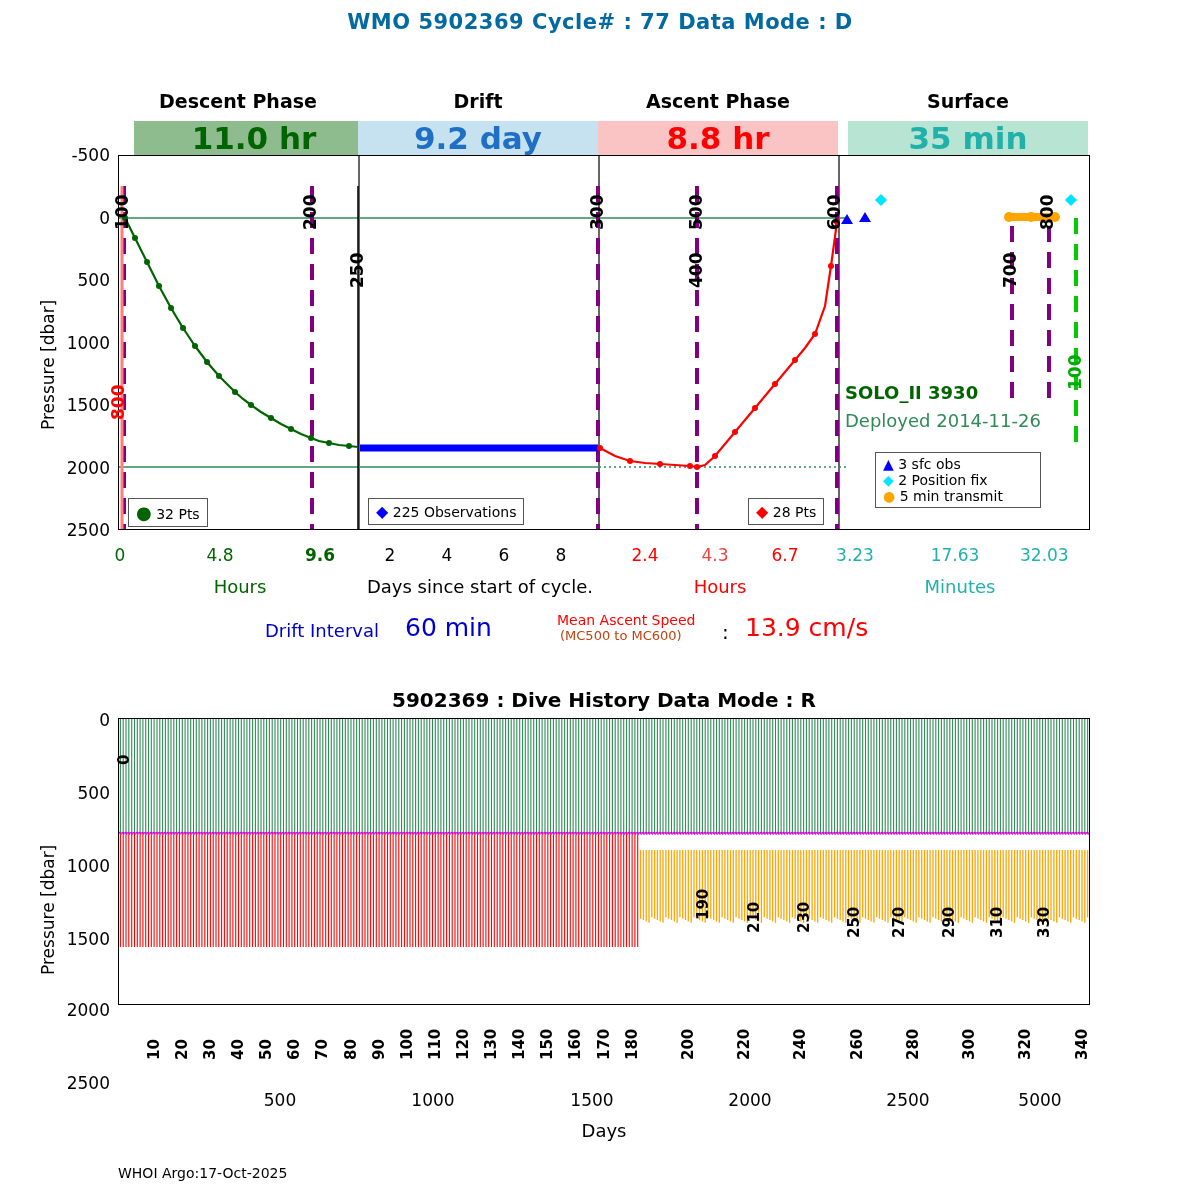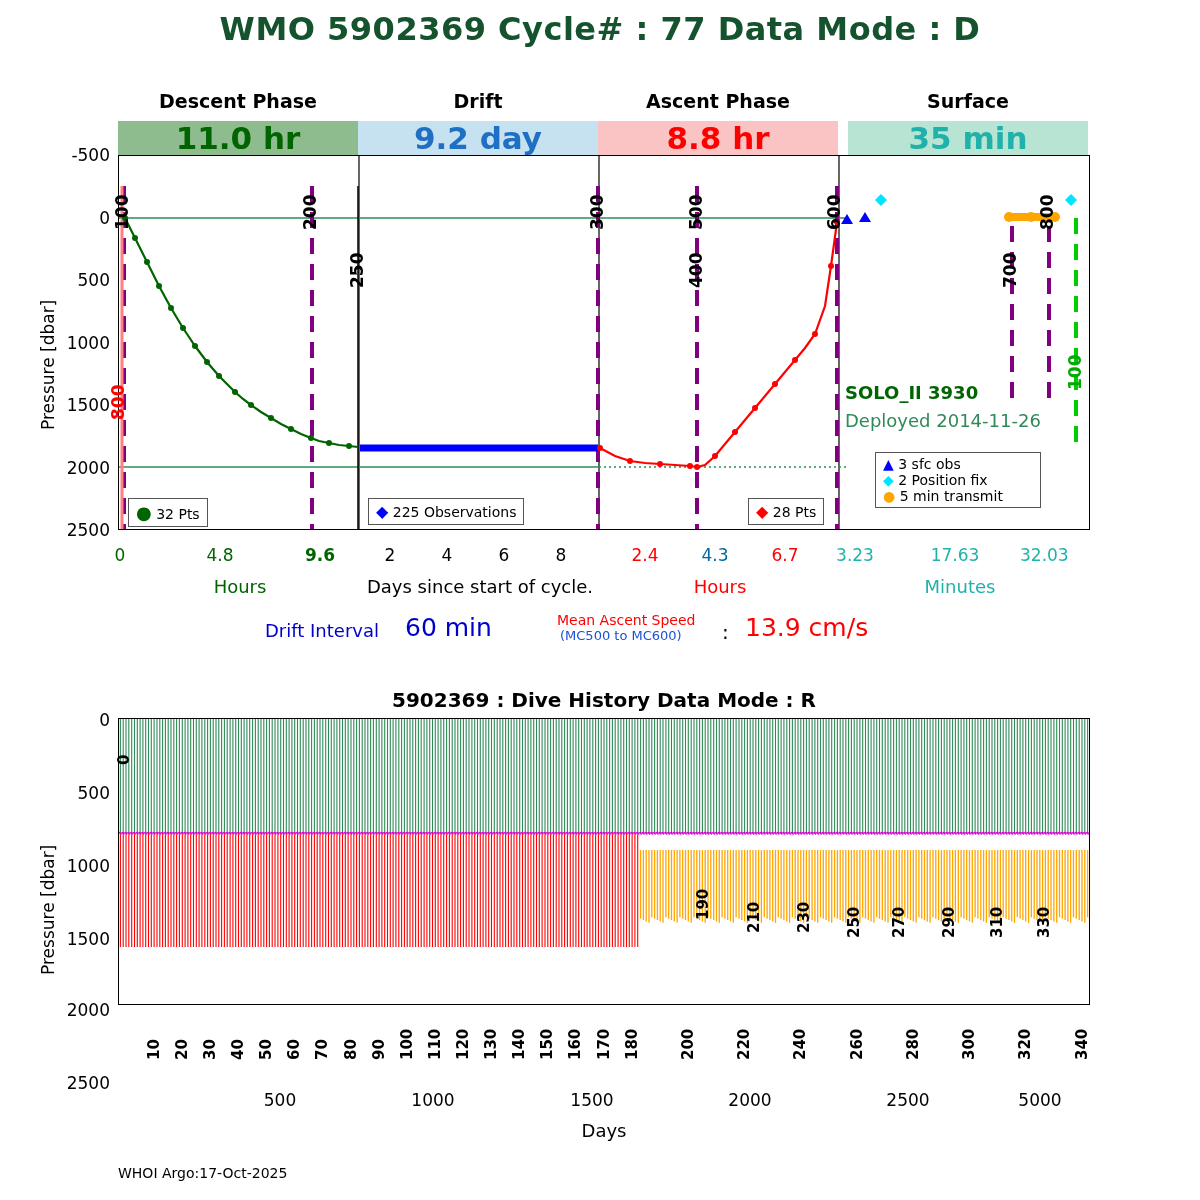--- a/index.html
+++ b/index.html
@@ -1,18 +1,18 @@
 <!DOCTYPE html>
 <html><head>
 <meta charset="utf-8">
 <style>
   html,body{margin:0;padding:0;background:#ffffff;}
   body{width:1200px;height:1200px;font-family:"DejaVu Sans",sans-serif;color:#000;position:relative;overflow:hidden;}
   .abs{position:absolute;}
-  .ttl{font-weight:bold;font-size:32px;color:#14532d;text-align:center;width:100%;top:10px;letter-spacing:0.5px;}
+  .ttl{font-weight:bold;font-size:21px;color:#0369a1;text-align:center;width:100%;top:10px;letter-spacing:0.5px;}
   
   #panel1{position:absolute;left:118px;top:155px;width:972px;height:375px;border:1px solid #000;box-sizing:border-box;}
   .phdr{position:absolute;font-weight:bold;font-size:19px;text-align:center;}
   .pband{position:absolute;height:34px;top:121px;text-align:center;font-weight:bold;font-size:31px;line-height:34px;}
   .ylabel{position:absolute;transform:rotate(-90deg);transform-origin:left top;font-size:17px;}
   .tick{position:absolute;font-size:17px;text-align:right;}
   .vtxt{position:absolute;font-size:17px;writing-mode:vertical-rl;transform:rotate(180deg);font-weight:bold;letter-spacing:0px;}
   .legbox{position:absolute;border:1px solid #555;background:#fff;font-size:14px;padding:3px 7px;}
   
   #panel2{position:absolute;left:118px;top:718px;width:972px;height:287px;border:1px solid #000;box-sizing:border-box;}
@@ -21,21 +21,21 @@
 </head>
 <body>
 
 <div class="abs ttl">WMO 5902369   Cycle# : 77   Data Mode : D</div>
 
 <div class="phdr" style="left:118px;top:90px;width:240px;">Descent Phase</div>
 <div class="phdr" style="left:358px;top:90px;width:240px;">Drift</div>
 <div class="phdr" style="left:598px;top:90px;width:240px;">Ascent Phase</div>
 <div class="phdr" style="left:848px;top:90px;width:240px;">Surface</div>
 
-<div class="pband" style="left:118px;width:240px;background:#8fbc8f;color:#006400;">11.0 hr</div>
+<div class="pband" style="left:134px;width:240px;background:#8fbc8f;color:#006400;">11.0 hr</div>
 <div class="pband" style="left:358px;width:240px;background:#c6e2f0;color:#1f6fc4;">9.2 day</div>
 <div class="pband" style="left:598px;width:240px;background:#fbc4c4;color:#ff0000;">8.8 hr</div>
 <div class="pband" style="left:848px;width:240px;background:#b7e4d3;color:#20b2aa;">35 min</div>
 
 <div class="ylabel" style="left:38px;top:430px;">Pressure [dbar]</div>
 <div class="tick" style="left:45px;top:145px;width:65px;">-500</div>
 <div class="tick" style="left:45px;top:208px;width:65px;">0</div>
 <div class="tick" style="left:45px;top:270px;width:65px;">500</div>
 <div class="tick" style="left:45px;top:333px;width:65px;">1000</div>
 <div class="tick" style="left:45px;top:395px;width:65px;">1500</div>
@@ -159,35 +159,35 @@
 </div>
 
 <div class="abs" style="left:100px;top:545px;width:40px;text-align:center;color:#006400;font-size:17px;">0</div>
 <div class="abs" style="left:195px;top:545px;width:50px;text-align:center;color:#006400;font-size:17px;">4.8</div>
 <div class="abs" style="left:295px;top:545px;width:50px;text-align:center;color:#006400;font-size:17px;font-weight:bold;">9.6</div>
 <div class="abs" style="left:375px;top:545px;width:30px;text-align:center;font-size:17px;">2</div>
 <div class="abs" style="left:432px;top:545px;width:30px;text-align:center;font-size:17px;">4</div>
 <div class="abs" style="left:489px;top:545px;width:30px;text-align:center;font-size:17px;">6</div>
 <div class="abs" style="left:546px;top:545px;width:30px;text-align:center;font-size:17px;">8</div>
 <div class="abs" style="left:620px;top:545px;width:50px;text-align:center;color:#ff0000;font-size:17px;">2.4</div>
-<div class="abs" style="left:690px;top:545px;width:50px;text-align:center;color:#0369a1;font-size:17px;">4.3</div>
+<div class="abs" style="left:690px;top:545px;width:50px;text-align:center;color:#ef4444;font-size:17px;">4.3</div>
 <div class="abs" style="left:760px;top:545px;width:50px;text-align:center;color:#ff0000;font-size:17px;">6.7</div>
 <div class="abs" style="left:825px;top:545px;width:60px;text-align:center;color:#20b2aa;font-size:17px;">3.23</div>
 <div class="abs" style="left:920px;top:545px;width:70px;text-align:center;color:#20b2aa;font-size:17px;">17.63</div>
 <div class="abs" style="left:1020px;top:545px;width:70px;text-align:left;color:#20b2aa;font-size:17px;">32.03</div>
 
 <div class="abs" style="left:160px;top:576px;width:160px;text-align:center;color:#006400;font-size:18px;">Hours</div>
 <div class="abs" style="left:340px;top:576px;width:280px;text-align:center;color:#000;font-size:18px;">Days since start of cycle.</div>
 <div class="abs" style="left:640px;top:576px;width:160px;text-align:center;color:#ff0000;font-size:18px;">Hours</div>
 <div class="abs" style="left:880px;top:576px;width:160px;text-align:center;color:#20b2aa;font-size:18px;">Minutes</div>
 
 <div class="abs" style="left:265px;top:620px;font-size:18px;color:#0000cc;">Drift Interval</div>
 <div class="abs" style="left:405px;top:613px;font-size:25px;color:#0000cc;">60 min</div>
 <div class="abs" style="left:557px;top:612px;font-size:14px;color:#ff0000;">Mean Ascent Speed</div>
-<div class="abs" style="left:560px;top:628px;font-size:13px;color:#1d4ed8;">(MC500 to MC600)</div>
+<div class="abs" style="left:560px;top:628px;font-size:13px;color:#c2410c;">(MC500 to MC600)</div>
 <div class="abs" style="left:722px;top:620px;font-size:20px;color:#000;">:</div>
 <div class="abs" style="left:745px;top:613px;font-size:25px;color:#ff0000;">13.9 cm/s</div>
 
 <div class="abs" style="left:118px;top:688px;width:972px;text-align:center;font-size:20px;font-weight:bold;">5902369 : Dive History      Data Mode : R</div>
 
 <div class="ylabel" style="left:38px;top:975px;font-size:17px;">Pressure [dbar]</div>
 <div class="tick" style="left:45px;top:710px;width:65px;">0</div>
 <div class="tick" style="left:45px;top:783px;width:65px;">500</div>
 <div class="tick" style="left:45px;top:856px;width:65px;">1000</div>
 <div class="tick" style="left:45px;top:929px;width:65px;">1500</div>

